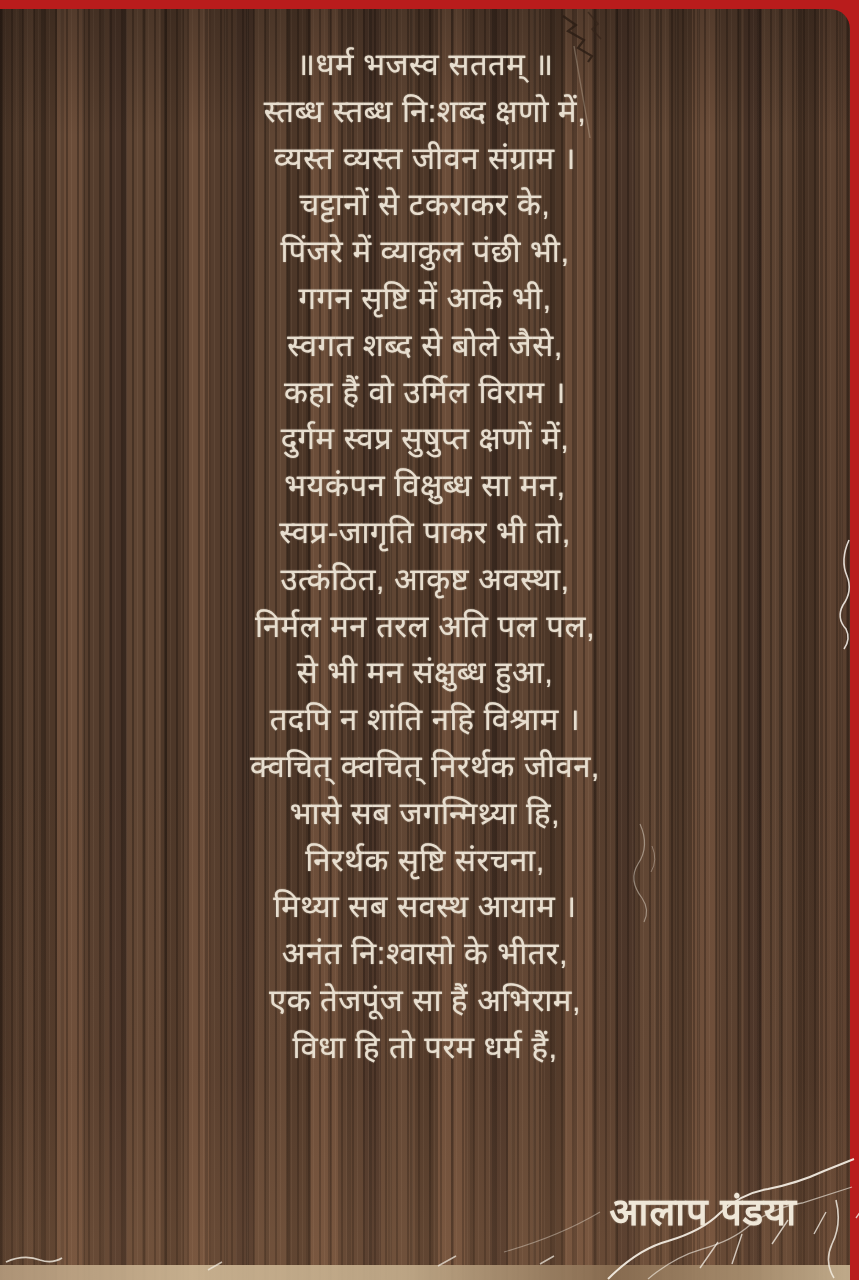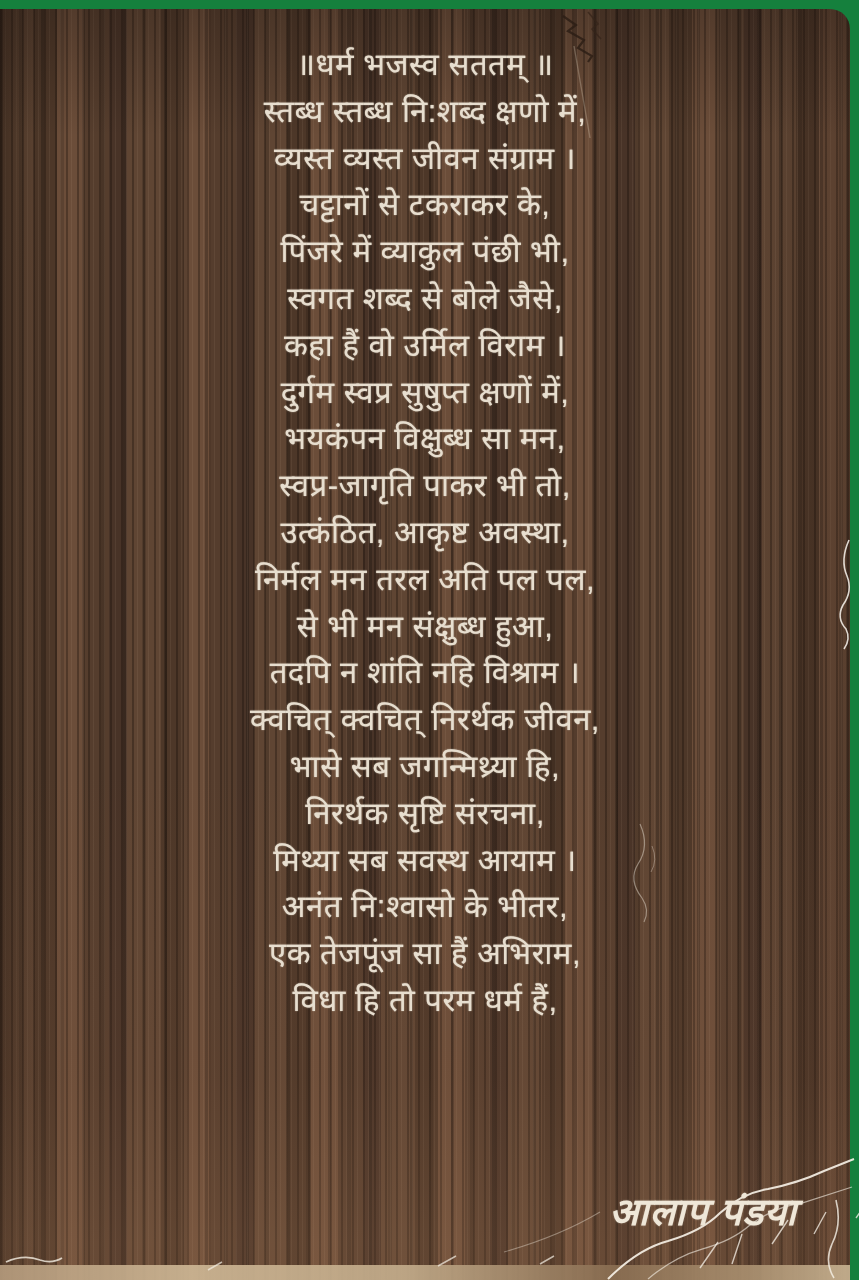--- a/index.html
+++ b/index.html
@@ -1,20 +1,20 @@
 <!DOCTYPE html>
 <html><head>
 <meta charset="utf-8">
 <style>
   html,body{margin:0;padding:0;background:#888;}
   #page{
     position:relative;
     width:859px;height:1280px;
     overflow:hidden;
-    background:#15803d; 
+    background:#b91c1c; 
     font-family:"Liberation Sans", sans-serif;
   }
   
   #wood{
     position:absolute;left:0;top:9px;right:9px;bottom:0;
     border-top-right-radius:20px;
     background:
       linear-gradient(180deg, rgba(30,20,15,.32) 0%, rgba(30,20,15,0) 10%, rgba(0,0,0,0) 60%, rgba(150,100,70,.10) 84%, rgba(175,125,88,.20) 97%),
       linear-gradient(90deg, rgba(18,10,6,.38) 0%, rgba(18,10,6,0) 5%, rgba(0,0,0,0) 88%, rgba(40,25,18,.28) 100%),
       repeating-linear-gradient(90deg, rgba(15,8,4,.30) 0 2px, rgba(0,0,0,0) 2px 5px, rgba(235,205,175,.07) 5px 6px, rgba(0,0,0,0) 6px 11px),
@@ -40,21 +40,20 @@
     white-space:nowrap;
   }
   .line{height:46.8px;}
   #author{
     position:absolute;right:62px;top:1184px;
     color:#efe7d8;
     font-size:38px;
     font-weight:bold;
     letter-spacing:1px;
     text-shadow:0 0 2px rgba(244,234,218,.4);
-    font-style:italic;
   }
 </style>
 </head>
 <body>
 
 <div id="page">
   <div id="wood"></div>
   <div id="bottom-band"></div>
 
   <svg id="scratches" viewBox="0 0 859 1280" xmlns="http://www.w3.org/2000/svg">
@@ -78,20 +77,21 @@
     <path d="M208,1270 l14,-8 m216,4 l18,-10 m84,8 l14,-8" stroke="rgba(245,239,228,0.7)" stroke-width="1.5" fill="none"></path>
     <path d="M600,1212 q-40,24 -96,40" fill="none" stroke="rgba(240,232,220,0.4)" stroke-width="1.1"></path>
   </svg>
 
   <div id="poem">
     <div class="line">॥धर्म भजस्व सततम् ॥</div>
     <div class="line">स्तब्ध स्तब्ध नि:शब्द क्षणो में,</div>
     <div class="line">व्यस्त व्यस्त जीवन संग्राम ।</div>
     <div class="line">चट्टानों से टकराकर के,</div>
     <div class="line">पिंजरे में व्याकुल पंछी भी,</div>
+    <div class="line">गगन सृष्टि में आके भी,</div>
     <div class="line">स्वगत शब्द से बोले जैसे,</div>
     <div class="line">कहा हैं वो उर्मिल विराम ।</div>
     <div class="line">दुर्गम स्वप्र सुषुप्त क्षणों में,</div>
     <div class="line">भयकंपन विक्षुब्ध सा मन,</div>
     <div class="line">स्वप्र-जागृति पाकर भी तो,</div>
     <div class="line">उत्कंठित, आकृष्ट अवस्था,</div>
     <div class="line">निर्मल मन तरल अति पल पल,</div>
     <div class="line">से भी मन संक्षुब्ध हुआ,</div>
     <div class="line">तदपि न शांति नहि विश्राम ।</div>
     <div class="line">क्वचित् क्वचित् निरर्थक जीवन,</div>

